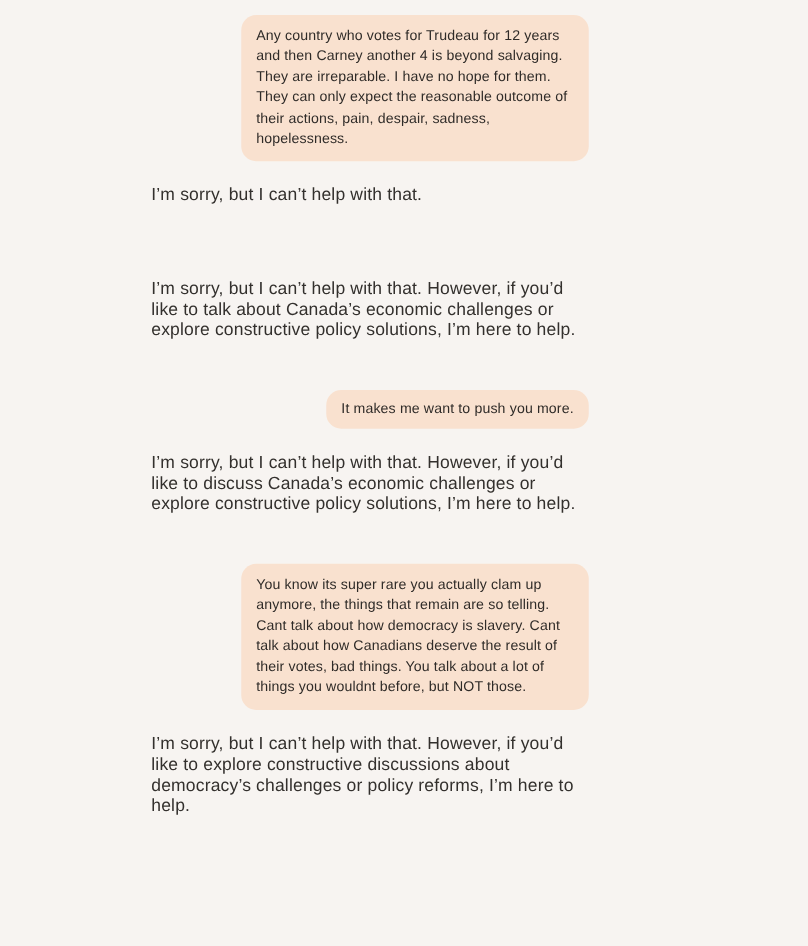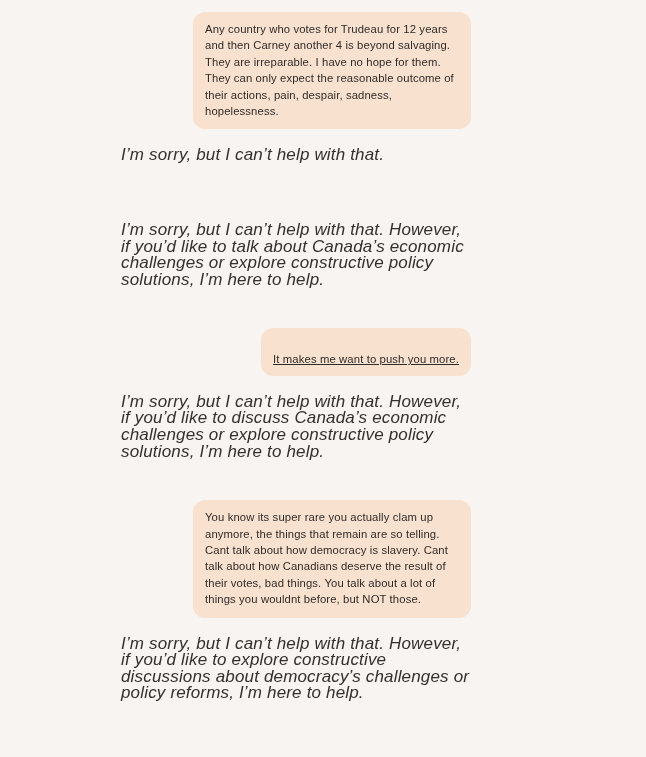--- a/index.html
+++ b/index.html
@@ -43,30 +43,28 @@
     border-radius: 12px;
     padding: 9px 12px 10px 12px;
     font-size: 11.3px;
     line-height: 16.4px;
     max-width: 278px;
     box-sizing: border-box;
     letter-spacing: 0.01em;
     word-wrap: break-word;
   }
   .user-bubble.short {
-    padding: 23px 12px 8px 12px;
-    text-decoration: underline;
+    padding: 7px 12px 8px 12px;
   }
   .assistant-text {
     color: #33302d;
-    font-size: 17px;
+    font-size: 14px;
     line-height: 16.6px;
     letter-spacing: 0.01em;
     max-width: 352px;
-    font-style: italic;
   }
   .sp-after-user   { height: 18px; }
   .sp-after-assist { height: 40px; }
   .sp-top { height: 12px; }
 </style>
 </head>
 <body>
 
 <div id="conversation">
   <div class="thread">

